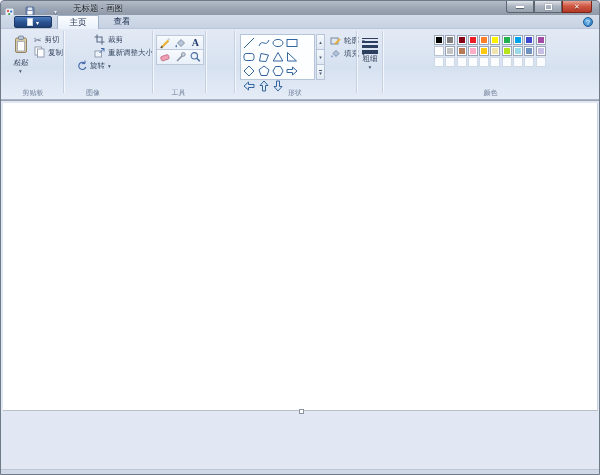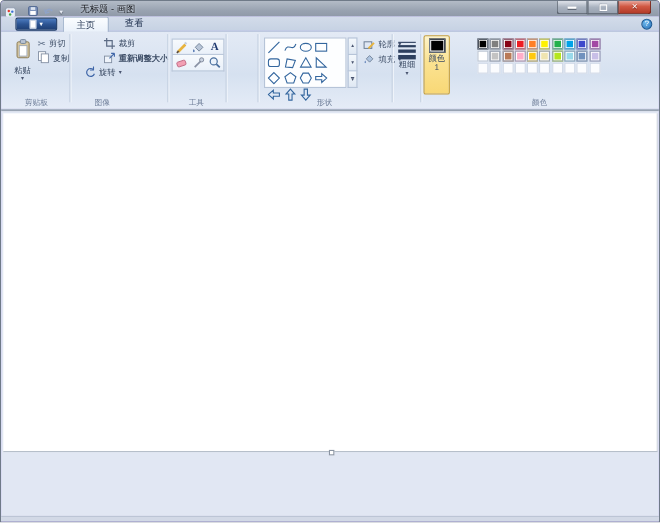--- a/index.html
+++ b/index.html
@@ -136,21 +136,21 @@
       <span class="menu-doc"></span>
       <span class="menu-caret">▾</span>
     </span>
     <span class="tab active tab-home">主页</span>
     <span class="tab tab-view">查看</span>
     <span class="help-btn">?</span>
   </div>
 
   <div class="ribbon">
 
-    <div class="big-btn" style="left:6px; width:27px; height:54px;">
+    <div class="big-btn" style="left:6px; width:27px; height:54px;font-style:italic;">
       <span><svg width="16" height="19">
             <rect x="2.5" y="3" width="11" height="14.5" rx="1.5" fill="#d9c9a3" stroke="#8a7a55" stroke-width="0.9"></rect>
             <rect x="5.5" y="1" width="5" height="3.5" rx="1" fill="#b9c4d4" stroke="#6e7f95" stroke-width="0.8"></rect>
             <rect x="4.5" y="6.5" width="7" height="9.5" fill="#fff" stroke="#9aa5b5" stroke-width="0.8"></rect>
           </svg></span>
       <span class="lbl">粘贴</span>
       <span class="caret">▾</span>
     </div>
     <div class="small-btn" style="left:33px; top:5px;">
       <span style="font-size:9px; color:#5a6b84;">✂</span>
@@ -165,21 +165,21 @@
     </div>
     <div class="grp-label" style="left:2px; width:60px;">剪贴板</div>
     <div class="sep" style="left:62px;"></div>
 
     <div class="small-btn" style="left:93px; top:5px;">
       <span><svg width="11" height="11">
             <path d="M3,0.5 V8 H10.5 M0.5,3 H8 V10.5" fill="none" stroke="#5d6c85" stroke-width="1.1"></path>
           </svg></span>
       <span>裁剪</span>
     </div>
-    <div class="small-btn" style="left:93px; top:18px;font-weight:bold;">
+    <div class="small-btn" style="left:93px; top:18px;">
       <span><svg width="11" height="11">
             <rect x="1" y="4" width="6.5" height="6" fill="#eef3fa" stroke="#7f8ca0" stroke-width="0.8"></rect>
             <path d="M5.5,6 L10,1.5 M10,1.5 h-3 M10,1.5 v3" fill="none" stroke="#3f66a8" stroke-width="1"></path>
           </svg></span>
       <span>重新调整大小</span>
     </div>
     <div class="small-btn" style="left:75px; top:31px;justify-content:flex-end;">
       <span><svg width="11" height="11">
             <path d="M8.8,3.2 A3.6 3.6 0 1 0 9.8,7" fill="none" stroke="#3f66a8" stroke-width="1.1"></path>
             <path d="M9,0.5 L9,3.6 L5.8,3.6" fill="none" stroke="#3f66a8" stroke-width="1"></path>
@@ -340,24 +340,20 @@
         <div style="height:1px;"></div>
           <div style="height:2px;"></div>
           <div style="height:3px;"></div>
           <div style="height:4px;"></div>
       </span>
       <span class="lbl" style="width:16px;">粗细</span>
       <span class="caret">▾</span>
     </div>
     <div class="sep" style="left:381px;"></div>
 
-    <div class="big-btn selected" style="left:384px; width:24px; height:54px;">
-      <span class="swatch-big" style="background: rgb(0, 0, 0);"></span>
-      <span class="lbl" style="width:17px;">颜色1</span>
-    </div>
     <div class="pal">
         <div class="pal-row">
           <div class="swatch" style="background: rgb(0, 0, 0);"></div>
           <div class="swatch" style="background: rgb(127, 127, 127);"></div>
           <div class="swatch" style="background: rgb(136, 0, 21);"></div>
           <div class="swatch" style="background: rgb(237, 28, 36);"></div>
           <div class="swatch" style="background: rgb(255, 127, 39);"></div>
           <div class="swatch" style="background: rgb(255, 242, 0);"></div>
           <div class="swatch" style="background: rgb(34, 177, 76);"></div>
           <div class="swatch" style="background: rgb(0, 162, 232);"></div>

